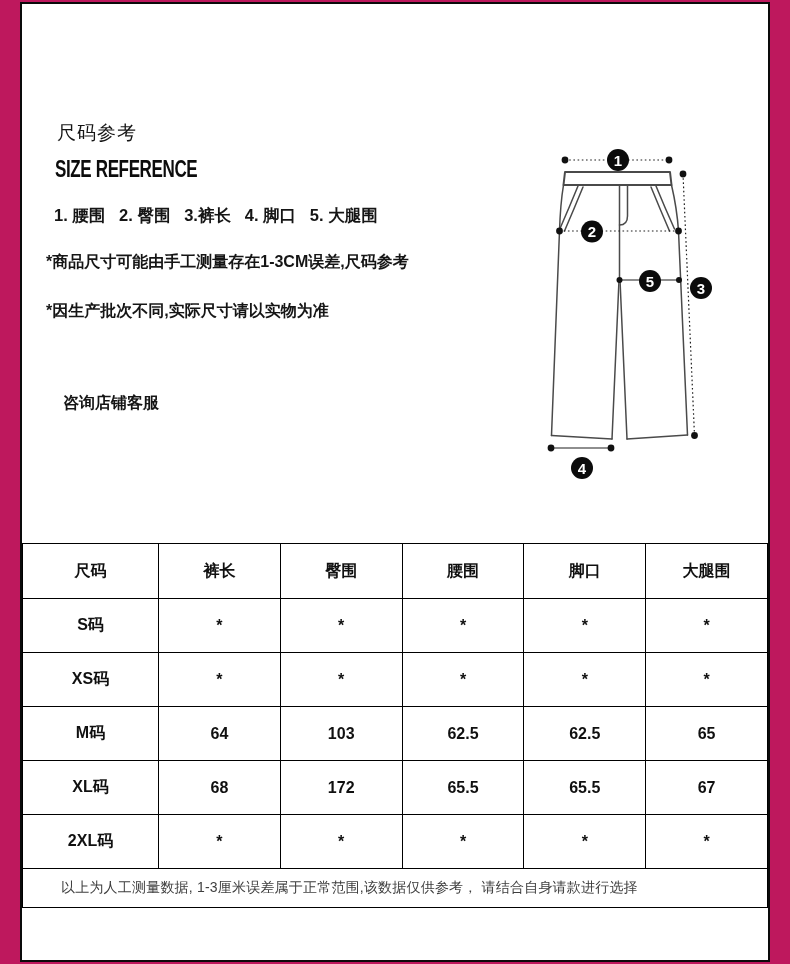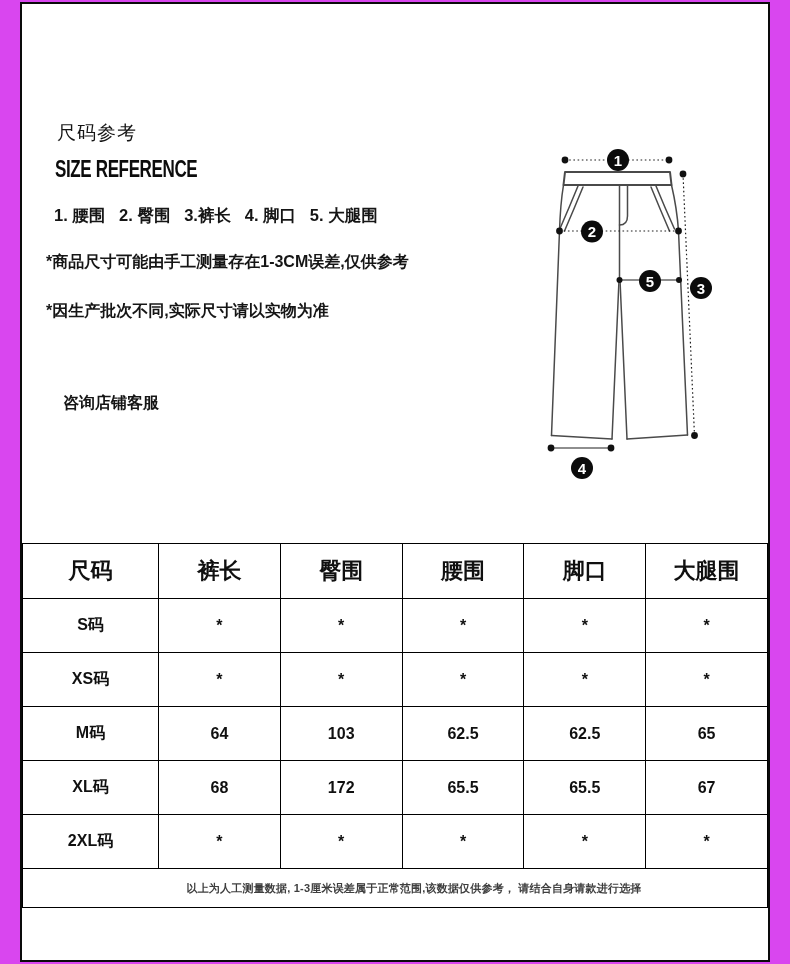--- a/index.html
+++ b/index.html
@@ -1,20 +1,20 @@
 <!DOCTYPE html>
 <html><head>
 <meta charset="utf-8">
 <style>
   html, body { margin: 0; padding: 0; background: #fff; }
   .page {
     position: relative;
     width: 790px;
     height: 964px;
-    background: #d946ef;
+    background: #be185d;
     font-family: "Liberation Sans", sans-serif;
     color: #111;
     overflow: hidden;
   }
   .frame {
     position: absolute;
     left: 20px; top: 2px;
     width: 750px; height: 960px;
     box-sizing: border-box;
     border: 2px solid #0a0a0a;
@@ -73,47 +73,47 @@
     table-layout: fixed;
   }
   table.size-table th, table.size-table td {
     border: 1px solid #000;
     text-align: center;
     vertical-align: middle;
     padding: 0;
   }
   table.size-table th {
     height: 54px;
-    font-size: 22px; font-weight: 700; color: #101010;
+    font-size: 16px; font-weight: 700; color: #101010;
   }
   table.size-table td {
     height: 53px;
     font-size: 16px; font-weight: 700; color: #101010;
   }
   table.size-table .footnote-cell {
     height: 38px;
-    text-align: center;
+    text-align: left;
     padding-left: 38px;
-    font-size: 11px;
-    font-weight: 700;
+    font-size: 14px;
+    font-weight: 400;
     color: #3e3e3e;
     letter-spacing: 0.2px;
   }
 </style>
 </head>
 <body>
 
 <div class="page">
   <div class="frame">
 
     <div class="title-cn">尺码参考</div>
     <div class="title-en">SIZE REFERENCE</div>
     <div class="legend">1. 腰围   2. 臀围   3.裤长   4. 脚口   5. 大腿围</div>
 
-    <div class="note note-1">*商品尺寸可能由手工测量存在1-3CM误差,仅供参考</div>
+    <div class="note note-1">*商品尺寸可能由手工测量存在1-3CM误差,尺码参考</div>
     <div class="note note-2">*因生产批次不同,实际尺寸请以实物为准</div>
     <div class="note note-3">
       <div class="second-line">咨询店铺客服</div>
     </div>
 
     <svg class="diagram" viewBox="0 0 220 350" xmlns="http://www.w3.org/2000/svg">
 
       <g>
         <path class="pant band" d="M33,30 L138,30 L139.5,43 L31.5,43 Z"></path>
         <path class="pant" d="M31.5,43 C29,58 28,74 27.5,89 L19.5,293.5"></path>

